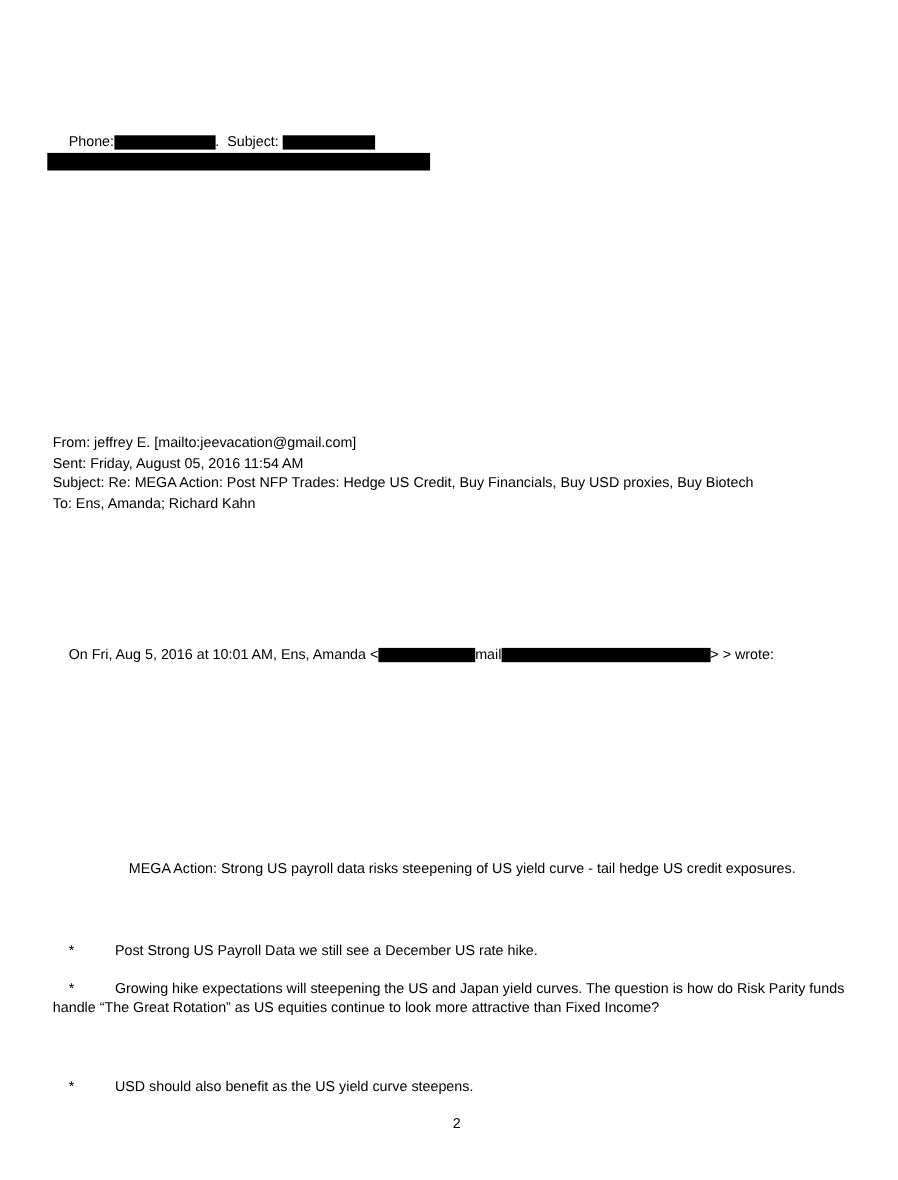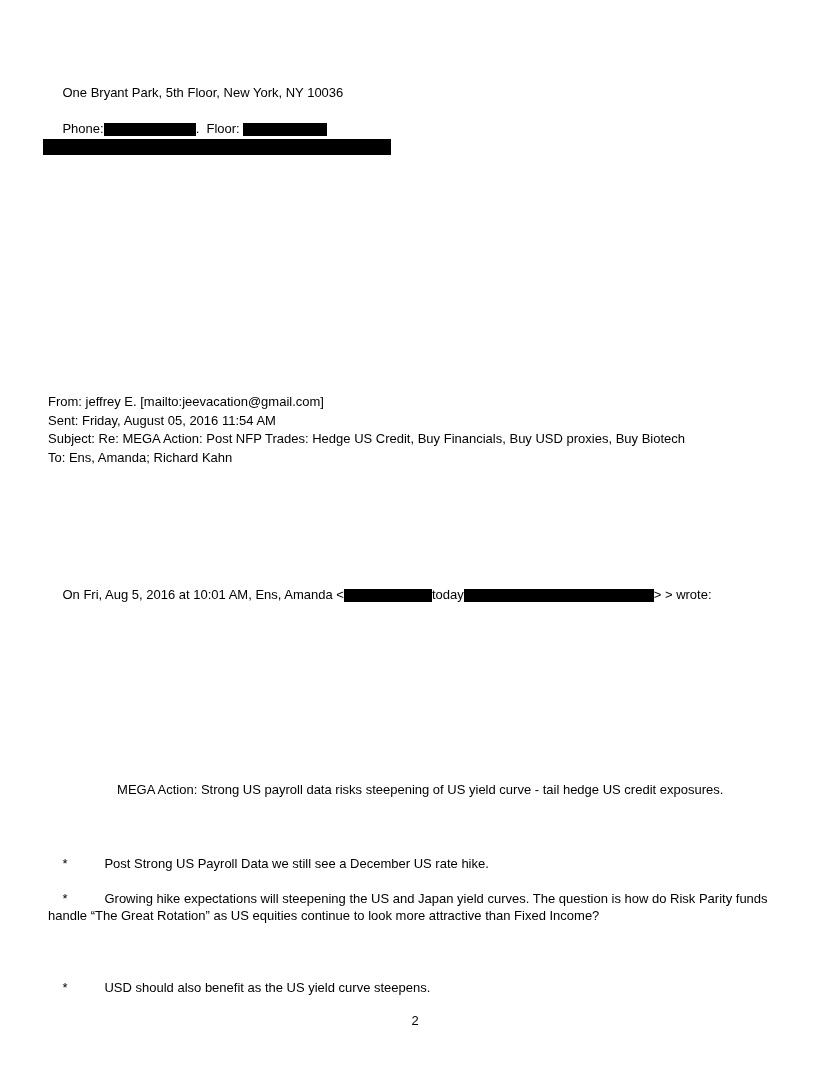--- a/index.html
+++ b/index.html
@@ -27,41 +27,38 @@
   .redact-block { position: absolute; background: #000000; }
   .bullet-marker { display: inline-block; width: 42px; }
   .page-number { left: 0; width: 816px; text-align: center; }
   .bates { left: auto; right: 52px; font-size: 13.5px; }
 </style>
 </head>
 <body>
 
 <div class="page">
 
-  <div class="abs line" style="top: 67px;">
-    <span>One Bryant Park, 5th Floor, New York, NY 10036</span>
-  </div>
 
   <div class="abs line" style="top: 103px;">
-    <span>Phone:</span><span class="redact" style="width: 92px;"></span><span>.  Floor: </span><span class="redact" style="width: 84px;"></span>
+    <span>Phone:</span><span class="redact" style="width: 92px;"></span><span>.  Subject: </span><span class="redact" style="width: 84px;"></span>
   </div>
 
   <div class="redact-block" style="top: 139px; left: 43px; width: 348px; height: 16px;"></div>
 
 
   <div class="abs" style="top: 375px; width: 730px; margin-top: 18px;">
     <div class="hdr-line">From: jeffrey E. [mailto:jeevacation@gmail.com]</div>
     <div class="hdr-line">Sent: Friday, August 05, 2016 11:54 AM</div>
     <div class="hdr-line">Subject: Re: MEGA Action: Post NFP Trades: Hedge US Credit, Buy Financials, Buy USD proxies, Buy Biotech</div>
     <div class="hdr-line">To: Ens, Amanda; Richard Kahn</div>
   </div>
 
 
   <div class="abs line wide" style="top: 569px;">
-    <span>On Fri, Aug 5, 2016 at 10:01 AM, Ens, Amanda &lt;</span><span class="redact" style="width: 88px;"></span><span>today</span><span class="redact" style="width: 190px;"></span><span>&gt; &gt; wrote:</span>
+    <span>On Fri, Aug 5, 2016 at 10:01 AM, Ens, Amanda &lt;</span><span class="redact" style="width: 88px;"></span><span>mail</span><span class="redact" style="width: 190px;"></span><span>&gt; &gt; wrote:</span>
   </div>
 
 
   <div class="abs line wide" style="top: 764px; text-align: center;">
     <span>MEGA Action: Strong US payroll data risks steepening of US yield curve - tail hedge US credit exposures.</span>
   </div>
 
   <div class="abs line wide" style="top: 838px;">
     <span class="bullet-marker">*</span><span>Post Strong US Payroll Data we still see a December US rate hike.</span>
   </div>

